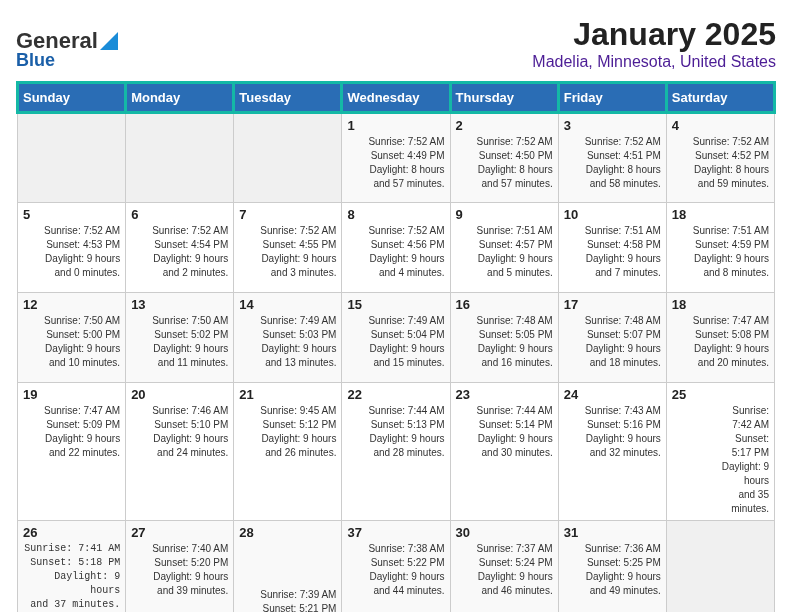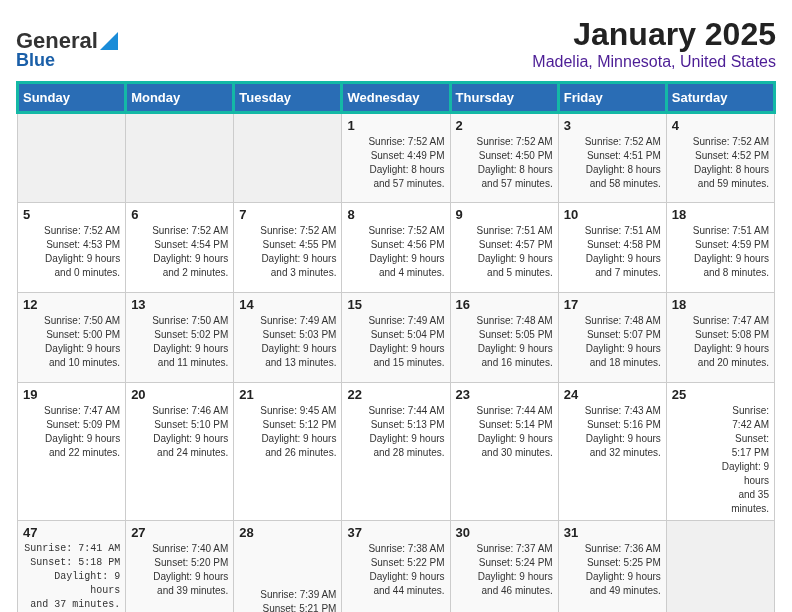--- a/index.html
+++ b/index.html
@@ -296,21 +296,21 @@
         <td>
           <span class="day-num">25</span>
           <div class="day-info" style="white-space: pre-line; margin-left: 44px;">Sunrise: 7:42 AM
 Sunset: 5:17 PM
 Daylight: 9 hours
 and 35 minutes.</div>
         </td>
       </tr>
       <tr>
         <td>
-          <span class="day-num">47</span>
+          <span class="day-num">26</span>
           <div class="day-info" style="white-space: pre-line; font-family: Liberation Mono, monospace;">Sunrise: 7:41 AM
 Sunset: 5:18 PM
 Daylight: 9 hours
 and 37 minutes.</div>
         </td>
         <td>
           <span class="day-num">27</span>
           <div class="day-info" style="white-space: pre-line;">Sunrise: 7:40 AM
 Sunset: 5:20 PM
 Daylight: 9 hours

